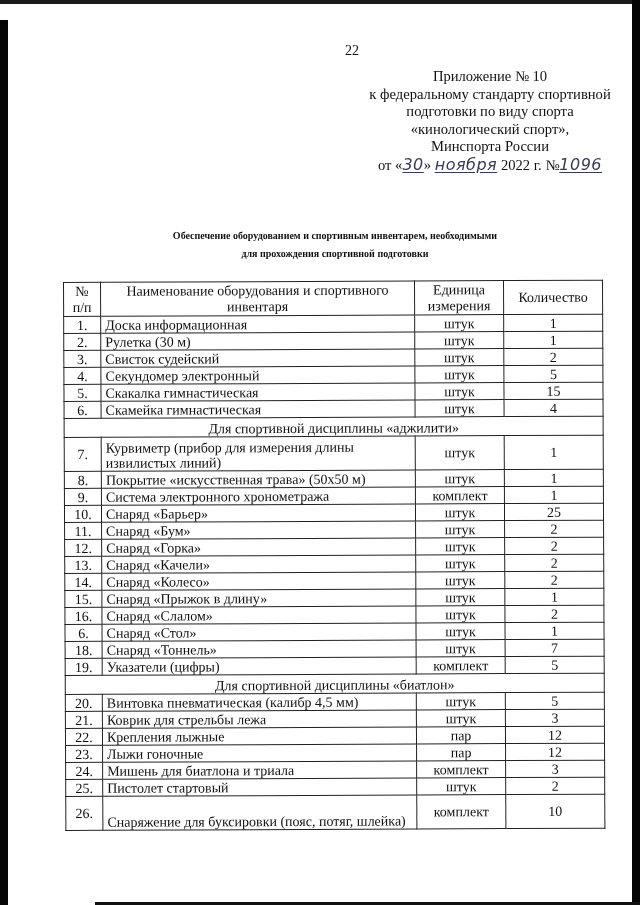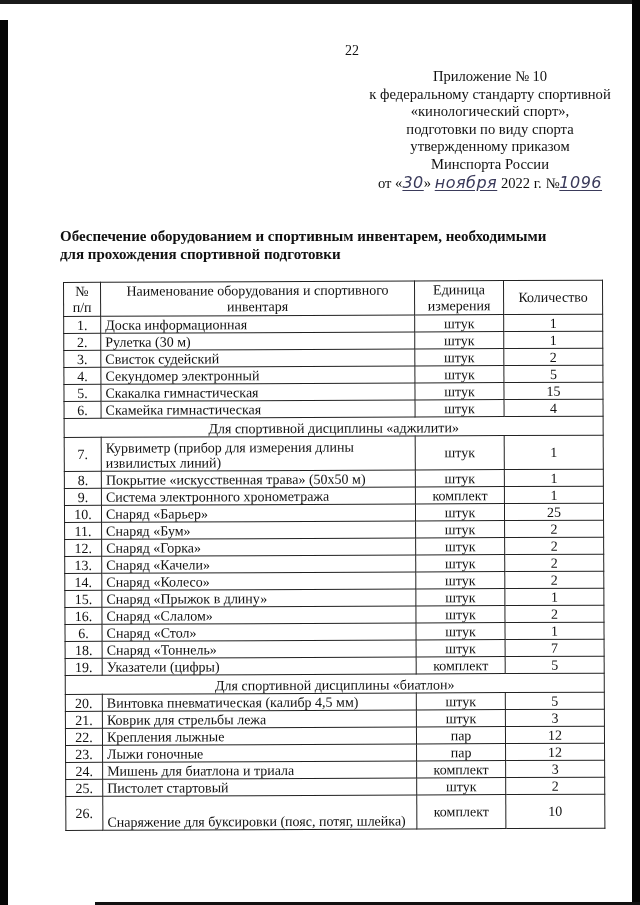--- a/index.html
+++ b/index.html
@@ -19,21 +19,21 @@
   .appendix {
     position: absolute; top: 68px; left: 340px; width: 300px;
     text-align: center; font-size: 14.6px; line-height: 17.6px;
   }
   .appendix .line { display: block; white-space: nowrap; }
   .hand { font-family: "DejaVu Sans", sans-serif; font-style: italic; font-size: 16px;
           color: #3a3a5a; text-decoration: underline; text-underline-offset: 2px; letter-spacing: 0.5px; }
 
   .doc-title {
     position: absolute; top: 227px; left: 60px; width: 550px;
-    font-weight: bold; font-size: 15px; line-height: 18px;
+    text-align: center; font-weight: bold; font-size: 10px; line-height: 18px;
   }
   .doc-title .line { display: block; white-space: nowrap; }
 
   table.equip {
     position: absolute; top: 282px; left: 63px; width: 540px;
     border-collapse: collapse; font-size: 14px; line-height: 15px;
     transform: rotate(-0.25deg); transform-origin: left top;
   }
   table.equip td, table.equip th {
     border: 1px solid #222; padding: 0 4px; vertical-align: bottom;
@@ -54,23 +54,22 @@
 <div class="scan-top"></div>
 <div class="scan-right"></div>
 <div class="scan-left"></div>
 <div class="scan-bottom"></div>
 
 <div class="page-number">22</div>
 
 <div class="appendix">
   <span class="line">Приложение № 10</span>
   <span class="line">к федеральному стандарту спортивной</span>
+  <span class="line">подготовки по виду спорта</span>
   <span class="line">«кинологический спорт»,</span>
-  <span class="line">подготовки по виду спорта</span>
-  <span class="line">утвержденному приказом</span>
   <span class="line">Минспорта России</span>
   <span class="line"><span>от «</span><span class="hand">30</span><span>»</span> <span class="hand">ноября</span> <span>2022 г. №</span><span class="hand">1096</span></span>
 </div>
 
 <div class="doc-title">
   <span class="line">Обеспечение оборудованием и спортивным инвентарем, необходимыми</span>
   <span class="line">для прохождения спортивной подготовки</span>
 </div>
 
 <table class="equip">

